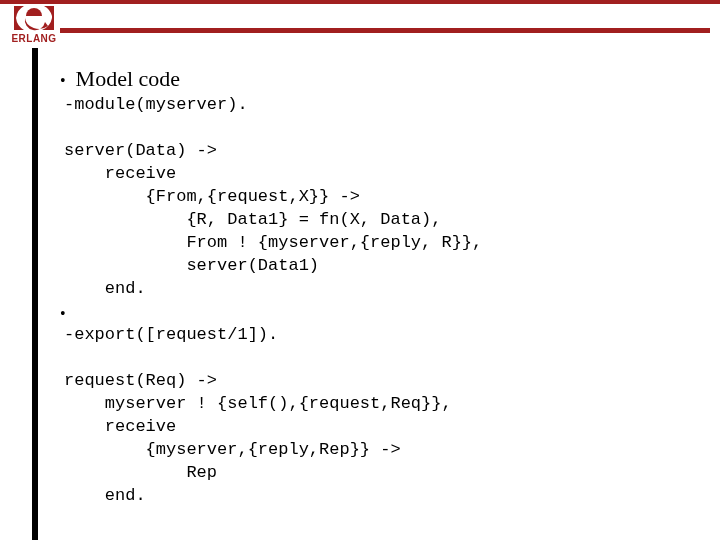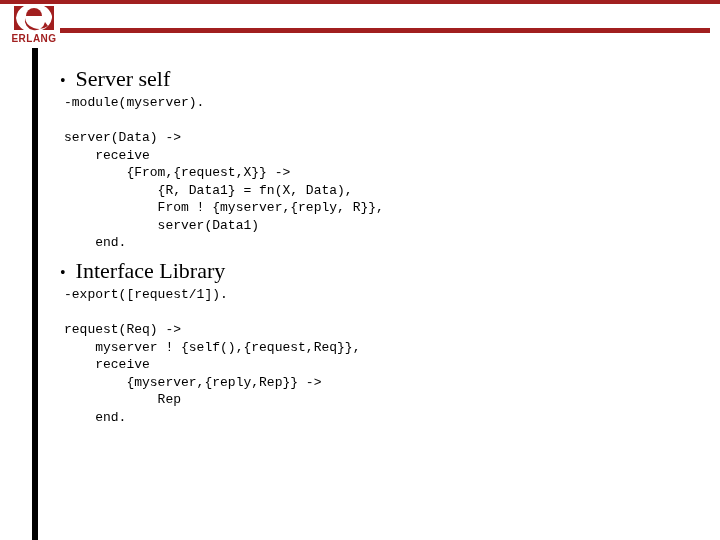--- a/index.html
+++ b/index.html
@@ -72,21 +72,21 @@
   .bullet-dot {
     font-size: 16px;
     line-height: 1;
   }
   .bullet-text {
     font-size: 22px;
     color: #000;
   }
   .code-block {
     font-family: "Courier New", Courier, monospace;
-    font-size: 13px;
+    font-size: 17px;
     line-height: 1.35;
     white-space: pre;
     color: #000;
     margin-left: 4px;
     margin-top: 2px;
     margin-bottom: 4px;
   }
 </style>
 </head>
 <body>
@@ -105,35 +105,34 @@
   <div class="logo-text">ERLANG</div>
 </div>
 
 <div class="h-rule"></div>
 <div class="v-rule"></div>
 
 <div class="content">
 
   <div class="bullet-row">
     <span class="bullet-dot">•</span>
-    <span class="bullet-text">Server self</span>
+    <span class="bullet-text">Model code</span>
   </div>
   <pre class="code-block">-module(myserver).
 
 server(Data) -&gt;
     receive
         {From,{request,X}} -&gt;
             {R, Data1} = fn(X, Data),
             From ! {myserver,{reply, R}},
             server(Data1)
     end.</pre>
 
   <div class="bullet-row">
     <span class="bullet-dot">•</span>
-    <span class="bullet-text">Interface Library</span>
   </div>
   <pre class="code-block">-export([request/1]).
 
 request(Req) -&gt;
     myserver ! {self(),{request,Req}},
     receive
         {myserver,{reply,Rep}} -&gt;
             Rep
     end.</pre>
 </div>

